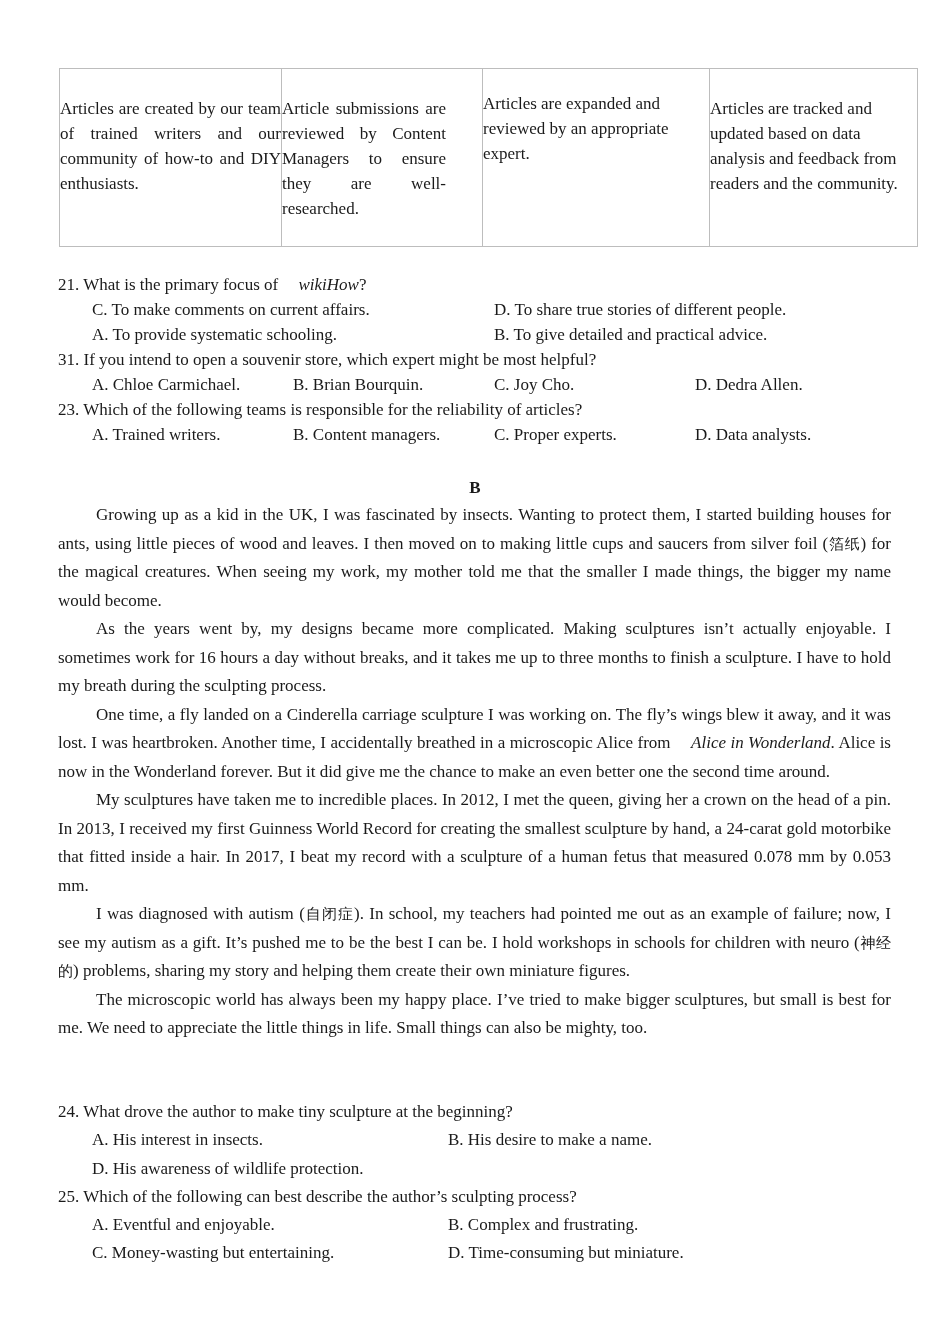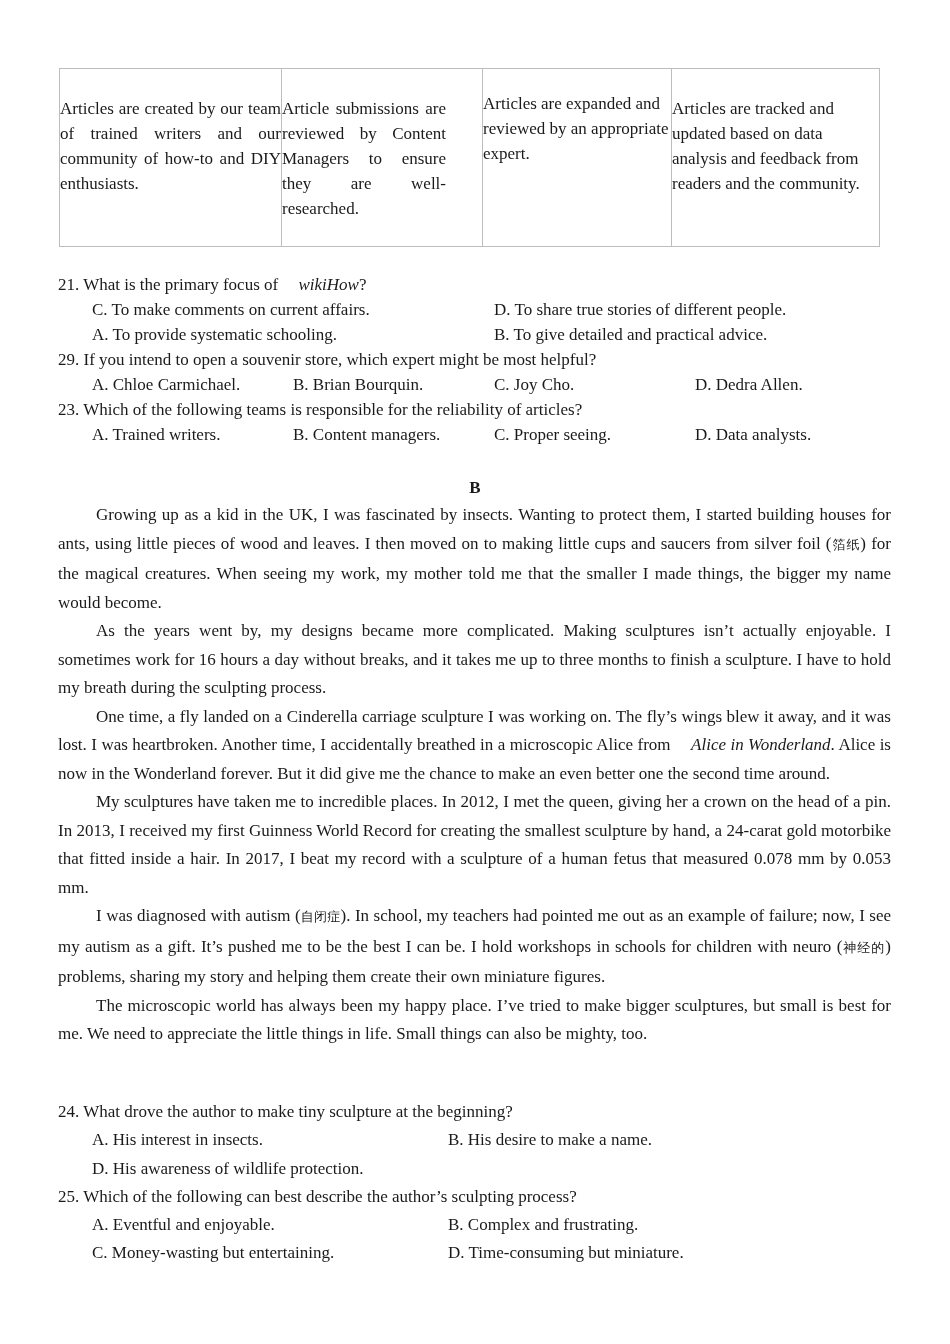--- a/index.html
+++ b/index.html
@@ -23,21 +23,21 @@
     table-layout: fixed;
   }
   .info-table td {
     border: 1.5px solid #bdbdbd;
     vertical-align: top;
     font-size: 17px;
     line-height: 25px;
     padding: 0;
   }
   .info-table td .cell-text { display: block; }
-  .c1 { width: 222px; } .c2 { width: 201px; } .c3 { width: 189px; } .c4 { width: 208px; }
+  .c1 { width: 222px; } .c2 { width: 201px; } .c3 { width: 227px; } .c4 { width: 208px; }
   .c1 .cell-text { padding-top: 27px; text-align: justify; }
   .c2 .cell-text { padding-top: 27px; padding-right: 36px; text-align: justify; }
   .c3 .cell-text { padding-top: 22px; }
   .c4 .cell-text { padding-top: 27px; }
 
   
   .qblock { position: absolute; left: 58px; }
   .q-stem { font-size: 17px; line-height: 25px; height: 25px; white-space: nowrap; }
   .opt-row { display: flex; height: 25px; line-height: 25px; font-size: 17px; white-space: nowrap; padding-left: 34px; }
   .opt { display: inline-block; }
@@ -60,21 +60,21 @@
     left: 58px;
     top: 501px;
     width: 833px;
     font-size: 17px;
     line-height: 28.5px;
   }
   .passage p {
     text-indent: 38px;
     text-align: justify;
   }
-  .passage .cn { font-family: Liberation Mono, monospace; font-size: 13px; }
+  .passage .cn { font-family: Liberation Serif, serif; font-size: 15px; }
   em { font-style: italic; margin-left: 16px; }
 
   .qblock2 { position: absolute; left: 58px; top: 1098px; }
   .qblock2 .q-stem, .qblock2 .opt-row { height: 28.3px; line-height: 28.3px; }
 </style>
 </head>
 <body>
 
 <table class="info-table">
   <tbody>
@@ -99,33 +99,33 @@
   <div class="q-stem"><span>21. What is the primary focus of </span><em>wikiHow</em><span>?</span></div>
   <div class="opt-row">
     <span class="opt w-half">C. To make comments on current affairs.</span>
     <span class="opt">D. To share true stories of different people.</span>
   </div>
   <div class="opt-row">
     <span class="opt w-half">A. To provide systematic schooling.</span>
     <span class="opt">B. To give detailed and practical advice.</span>
   </div>
 
-  <div class="q-stem">29. If you intend to open a souvenir store, which expert might be most helpful?</div>
+  <div class="q-stem">31. If you intend to open a souvenir store, which expert might be most helpful?</div>
   <div class="opt-row">
     <span class="opt w-quarter">A. Chloe Carmichael.</span>
     <span class="opt w-quarter">B. Brian Bourquin.</span>
     <span class="opt w-quarter">C. Joy Cho.</span>
     <span class="opt">D. Dedra Allen.</span>
   </div>
 
   <div class="q-stem">23. Which of the following teams is responsible for the reliability of articles?</div>
   <div class="opt-row">
     <span class="opt w-quarter">A. Trained writers.</span>
     <span class="opt w-quarter">B. Content managers.</span>
-    <span class="opt w-quarter">C. Proper seeing.</span>
+    <span class="opt w-quarter">C. Proper experts.</span>
     <span class="opt">D. Data analysts.</span>
   </div>
 </div>
 
 <div class="section-title">B</div>
 
 <div class="passage">
   <p><span>Growing up as a kid in the UK, I was fascinated by insects. Wanting to protect them, I started building houses for ants, using little pieces of wood and leaves. I then moved on to making little cups and saucers from silver foil (</span><span class="cn">箔纸</span><span>) for the magical creatures. When seeing my work, my mother told me that the smaller I made things, the bigger my name would become.</span></p>
   <p>As the years went by, my designs became more complicated. Making sculptures isn’t actually enjoyable. I sometimes work for 16 hours a day without breaks, and it takes me up to three months to finish a sculpture. I have to hold my breath during the sculpting process.</p>
   <p><span>One time, a fly landed on a Cinderella carriage sculpture I was working on. The fly’s wings blew it away, and it was lost. I was heartbroken. Another time, I accidentally breathed in a microscopic Alice from </span><em>Alice in Wonderland</em><span>. Alice is now in the Wonderland forever. But it did give me the chance to make an even better one the second time around.</span></p>

